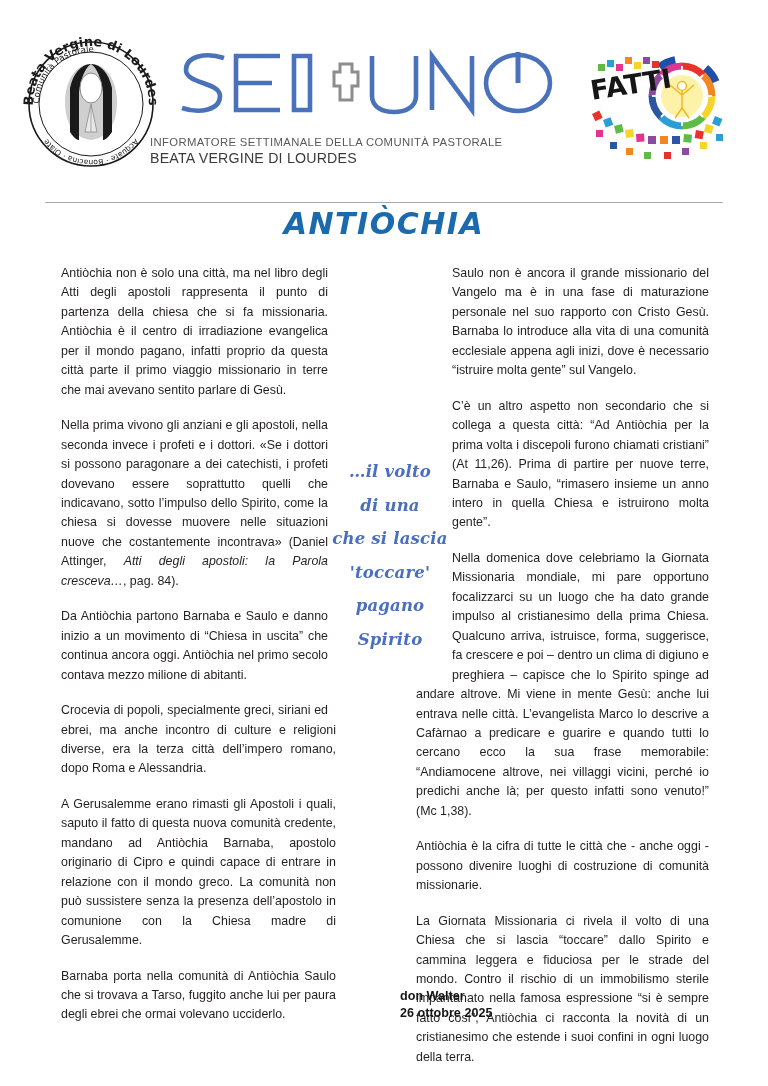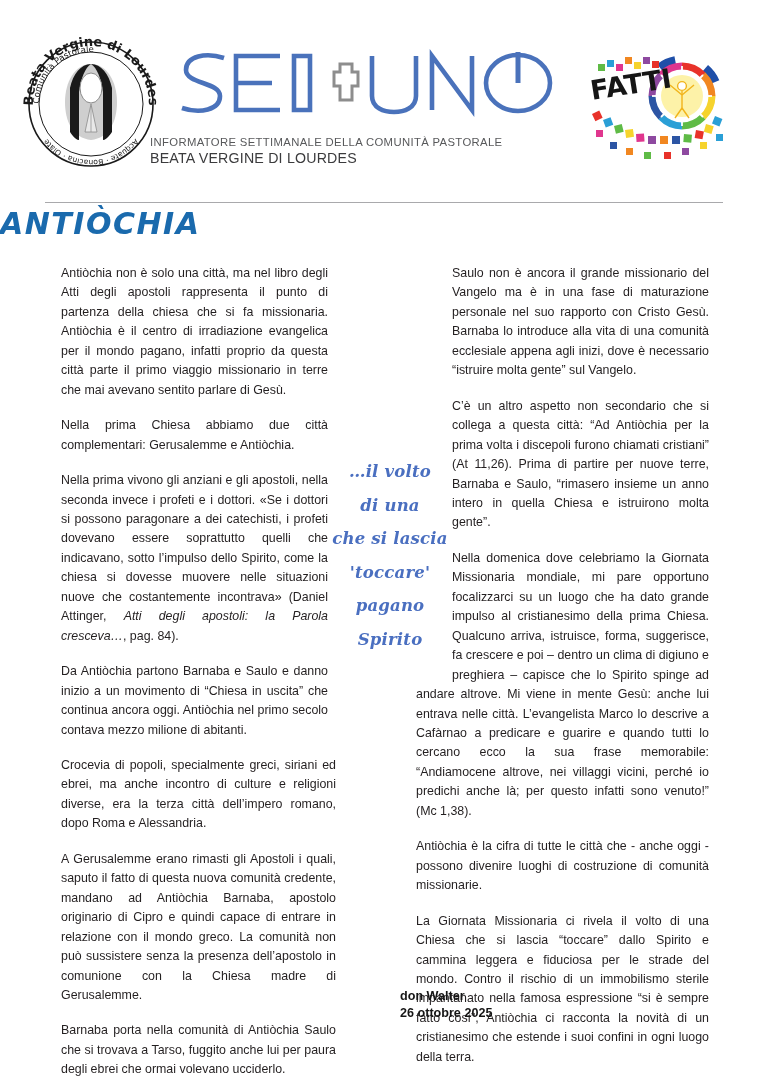--- a/index.html
+++ b/index.html
@@ -80,20 +80,21 @@
     height: 1px;
     background: #a9a9ac;
   }
 
   
   .article-title {
     position: absolute;
     left: 0;
     top: 206px;
     width: 768px;
+    text-align: center;
     font-family: "DejaVu Sans", sans-serif;
     font-size: 30px;
     font-weight: bold;
     letter-spacing: 1.5px;
     color: #1a6aad;
     font-style: italic;
   }
 
   
   .article {
@@ -311,21 +312,20 @@
   <div class="header-rule"></div>
 </div>
 
 <div class="article-title">ANTIÒCHIA</div>
 
 <div class="article">
 
   <div class="col left">
     <div class="shim-left" style="width: 24px; margin-top: 207px;"></div>
     <p>Antiòchia non è solo una città, ma nel libro degli Atti degli apostoli rappresenta il punto di partenza della chiesa che si fa missionaria. Antiòchia è il centro di irradiazione evangelica per il mondo pagano, infatti proprio da questa città parte il primo viaggio missionario in terre che mai avevano sentito parlare di Gesù.</p>
-    <p>Nella prima Chiesa abbiamo due città complementari: Gerusalemme e Antiòchia.</p>
     <p><span>Nella prima vivono gli anziani e gli apostoli, nella seconda invece i profeti e i dottori. «Se i dottori si possono paragonare a dei catechisti, i profeti dovevano essere soprattutto quelli che indicavano, sotto l’impulso dello Spirito, come la chiesa si dovesse muovere nelle situazioni nuove che costantemente incontrava» (Daniel Attinger, </span><span class="ital">Atti degli apostoli: la Parola cresceva…</span><span>, pag. 84).</span></p>
     <p>Da Antiòchia partono Barnaba e Saulo e danno inizio a un movimento di “Chiesa in uscita” che continua ancora oggi. Antiòchia nel primo secolo contava mezzo milione di abitanti.</p>
     <p>Crocevia di popoli, specialmente greci, siriani ed ebrei, ma anche incontro di culture e religioni diverse, era la terza città dell’impero romano, dopo Roma e Alessandria.</p>
     <p>A Gerusalemme erano rimasti gli Apostoli i quali, saputo il fatto di questa nuova comunità credente, mandano ad Antiòchia Barnaba, apostolo originario di Cipro e quindi capace di entrare in relazione con il mondo greco. La comunità non può sussistere senza la presenza dell’apostolo in comunione con la Chiesa madre di Gerusalemme.</p>
     <p>Barnaba porta nella comunità di Antiòchia Saulo che si trovava a Tarso, fuggito anche lui per paura degli ebrei che ormai volevano ucciderlo.</p>
   </div>
 
   <div class="col right">
     <div class="shim-right" style="width: 52px; margin-top: 207px;"></div>
     <p>Saulo non è ancora il grande missionario del Vangelo ma è in una fase di maturazione personale nel suo rapporto con Cristo Gesù. Barnaba lo introduce alla vita di una comunità ecclesiale appena agli inizi, dove è necessario “istruire molta gente” sul Vangelo.</p>

